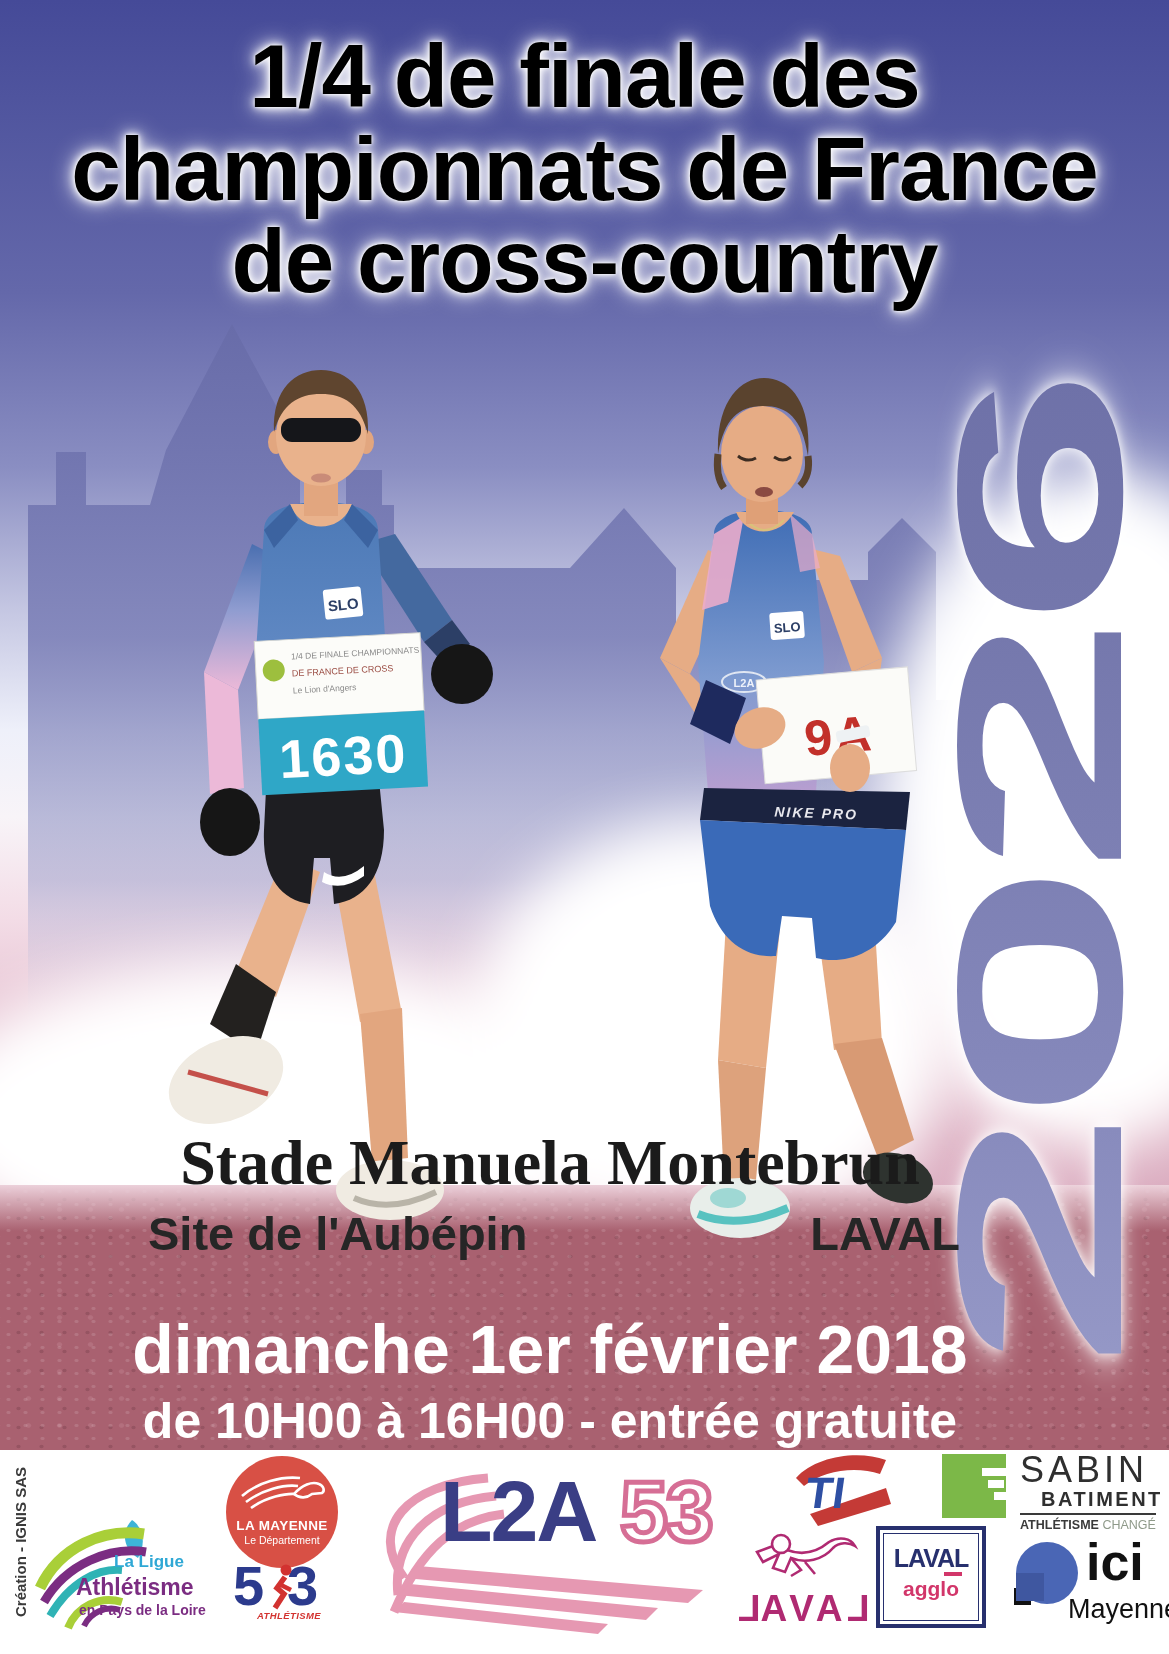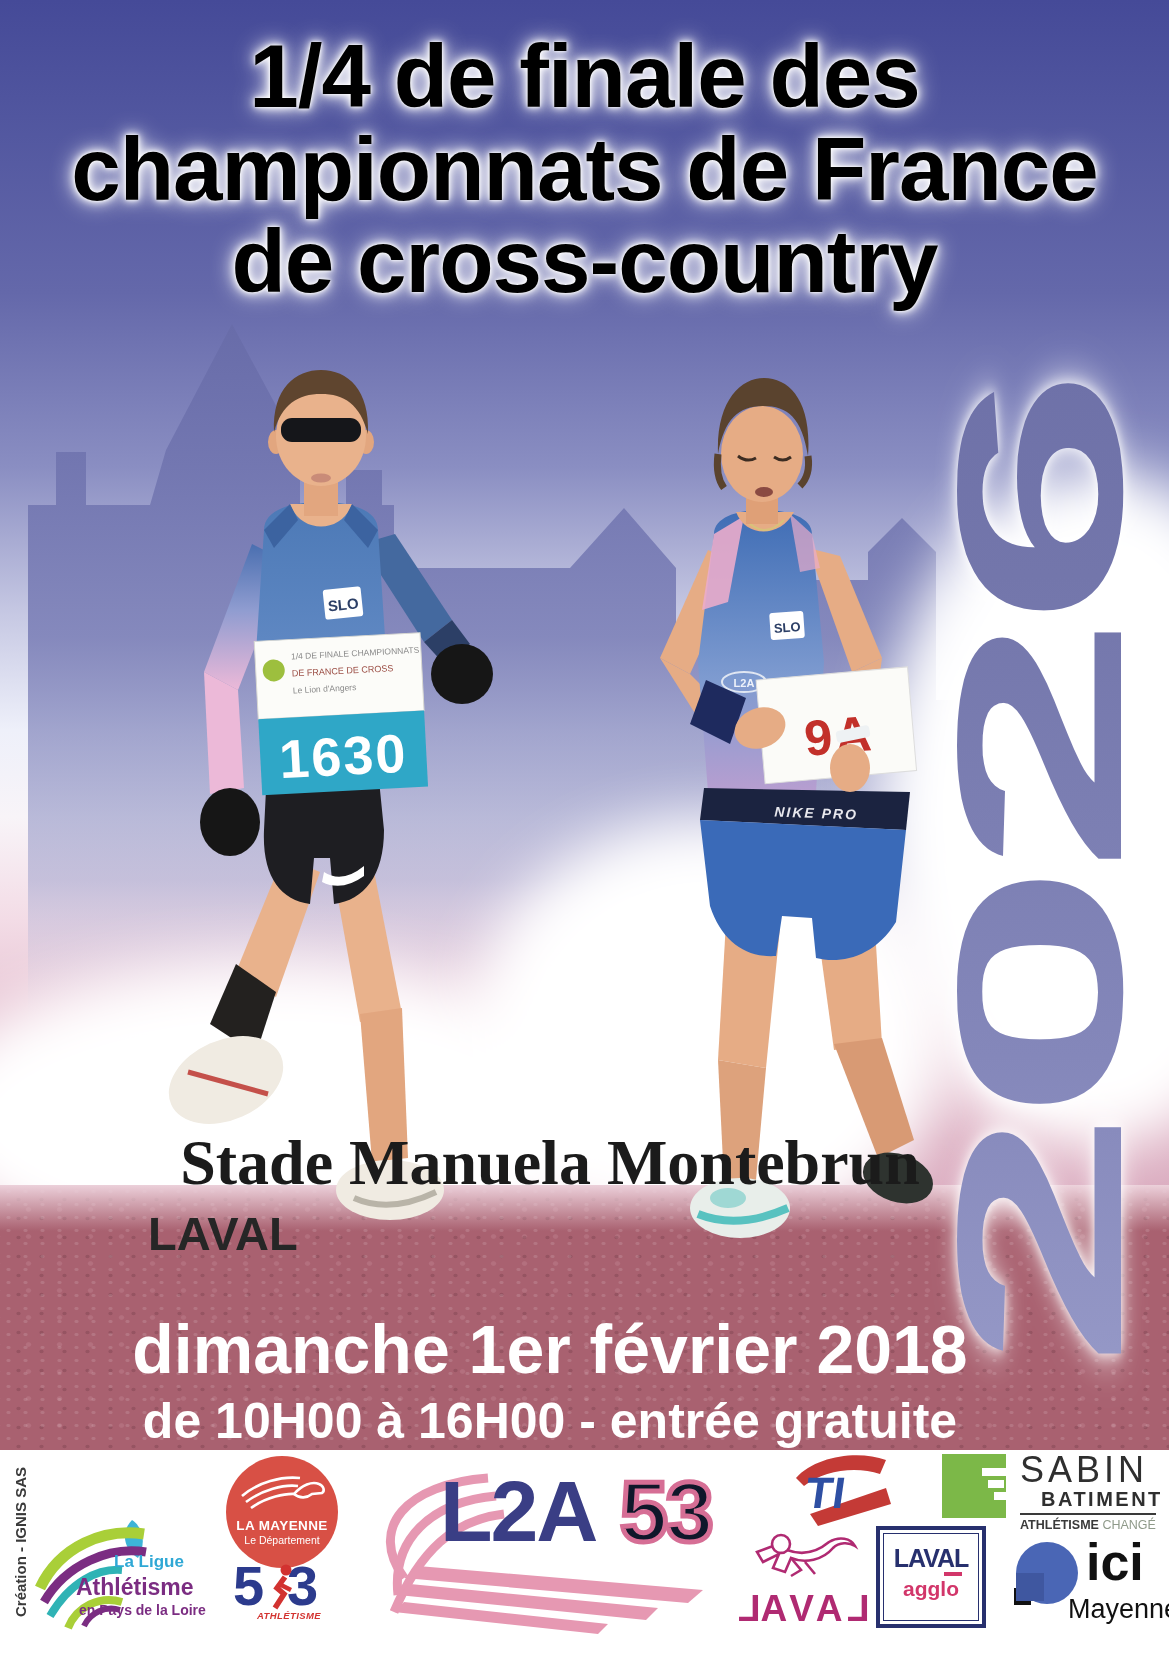--- a/index.html
+++ b/index.html
@@ -69,21 +69,21 @@
   .a53 .d5{left:2px;} .a53 .d3{left:56px;}
   .a53 svg{position:absolute;left:36px;top:4px;}
   .a53 .cap{position:absolute;left:26px;top:52px;font-size:9.5px;font-weight:bold;
     font-style:italic;color:#d33330;letter-spacing:.4px;}
   
   .l2a53{left:358px;top:1462px;width:365px;height:180px;}
   .l2a53 svg{position:absolute;left:0;top:0;}
   .l2a53 .navy{position:absolute;left:82px;top:6px;font-size:86px;font-weight:bold;
     color:#3a3e85;letter-spacing:-2px;line-height:1;}
   .l2a53 .pink{position:absolute;left:262px;top:6px;font-size:86px;font-weight:bold;
-    color:#0f172a;-webkit-text-stroke:5px #d66e95;letter-spacing:-2px;line-height:1;}
+    color:#ffffff;-webkit-text-stroke:5px #d66e95;letter-spacing:-2px;line-height:1;}
   
   .ti{left:788px;top:1450px;width:110px;height:80px;}
   
   .sabin{left:942px;top:1452px;width:220px;height:78px;}
   .sabin .sq{position:absolute;left:0;top:2px;width:64px;height:64px;background:#7cb848;}
   .sabin .b1{position:absolute;left:40px;top:16px;width:34px;height:8px;background:#fff;}
   .sabin .b2{position:absolute;left:46px;top:28px;width:16px;height:8px;background:#fff;}
   .sabin .b3{position:absolute;left:52px;top:40px;width:20px;height:8px;background:#fff;}
   .sabin .txt{position:absolute;left:78px;top:0;color:#2f2f2f;}
   .sabin .s1{font-size:36px;letter-spacing:4px;font-weight:normal;line-height:1.0;}
@@ -262,20 +262,21 @@
   </svg>
 
   <div class="title">
     <div>1/4 de finale des</div>
     <div>championnats de France</div>
     <div>de cross-country</div>
   </div>
 
   <div class="venue-stadium">Stade Manuela Montebrun</div>
   <div class="venue-row">
+    <span>Site de l'Aubépin</span>
     <span>LAVAL</span>
   </div>
   <div class="date1">dimanche 1er février 2018</div>
   <div class="date2">de 10H00 à 16H00 - entrée gratuite</div>
 
   <div class="strip"></div>
   <div class="credit">Création - IGNIS SAS</div>
 
   <div class="logo athle">
     <div class="big">ATHLÉ</div>

